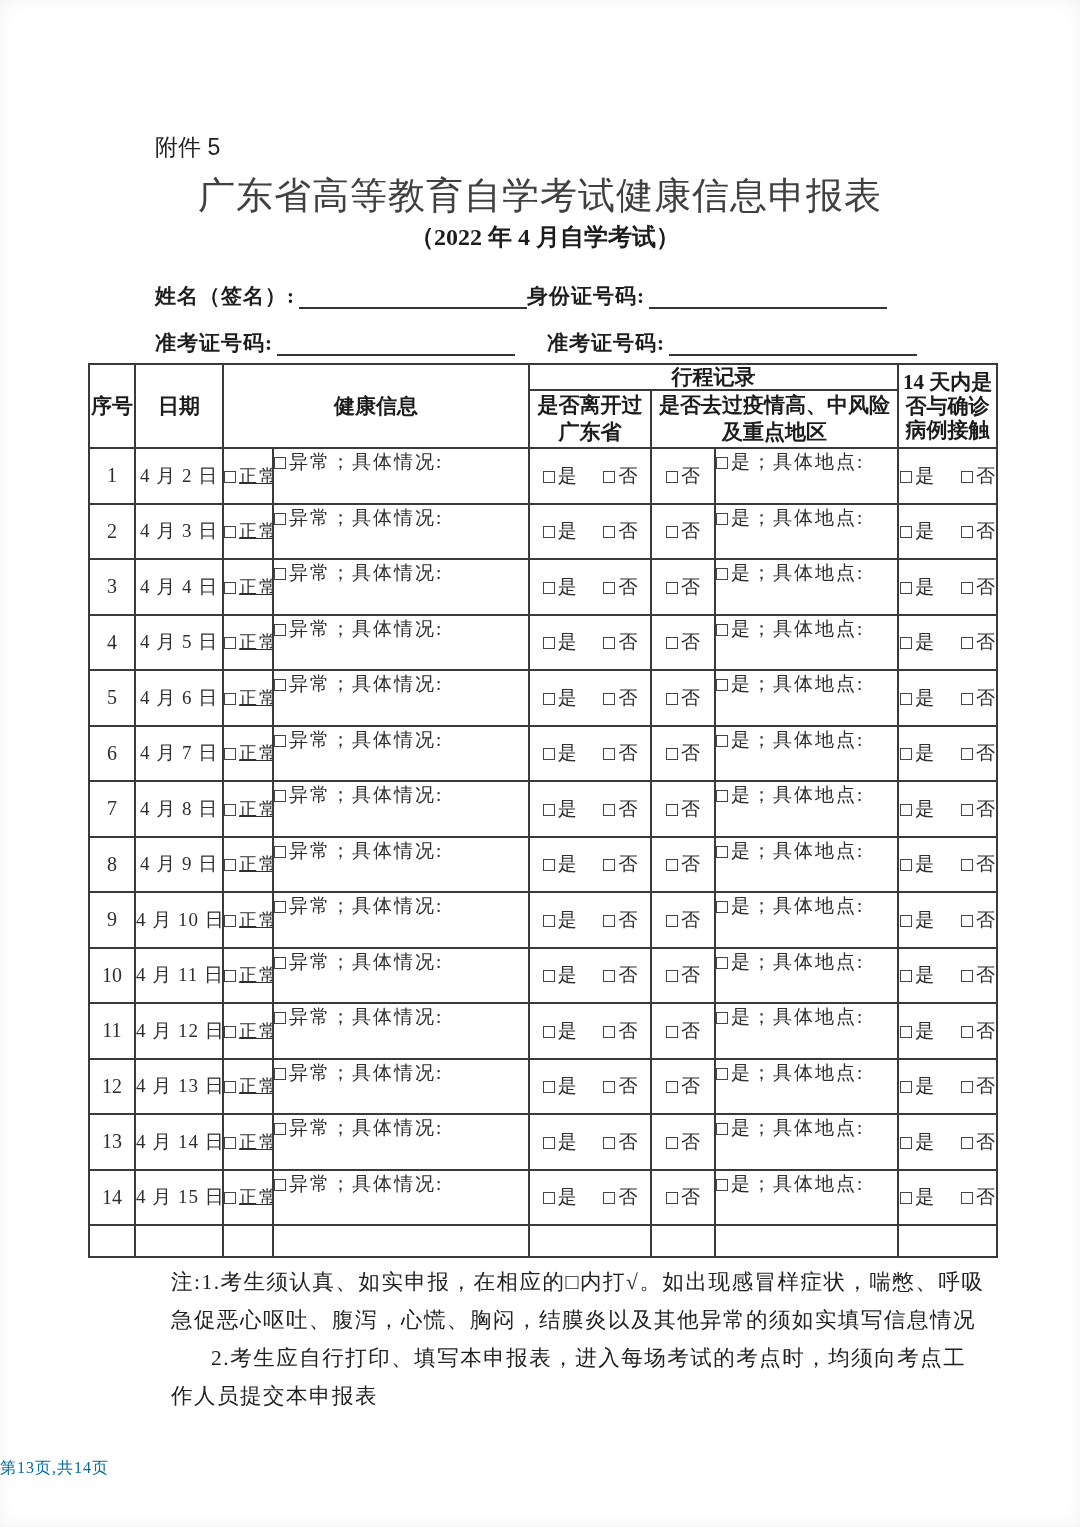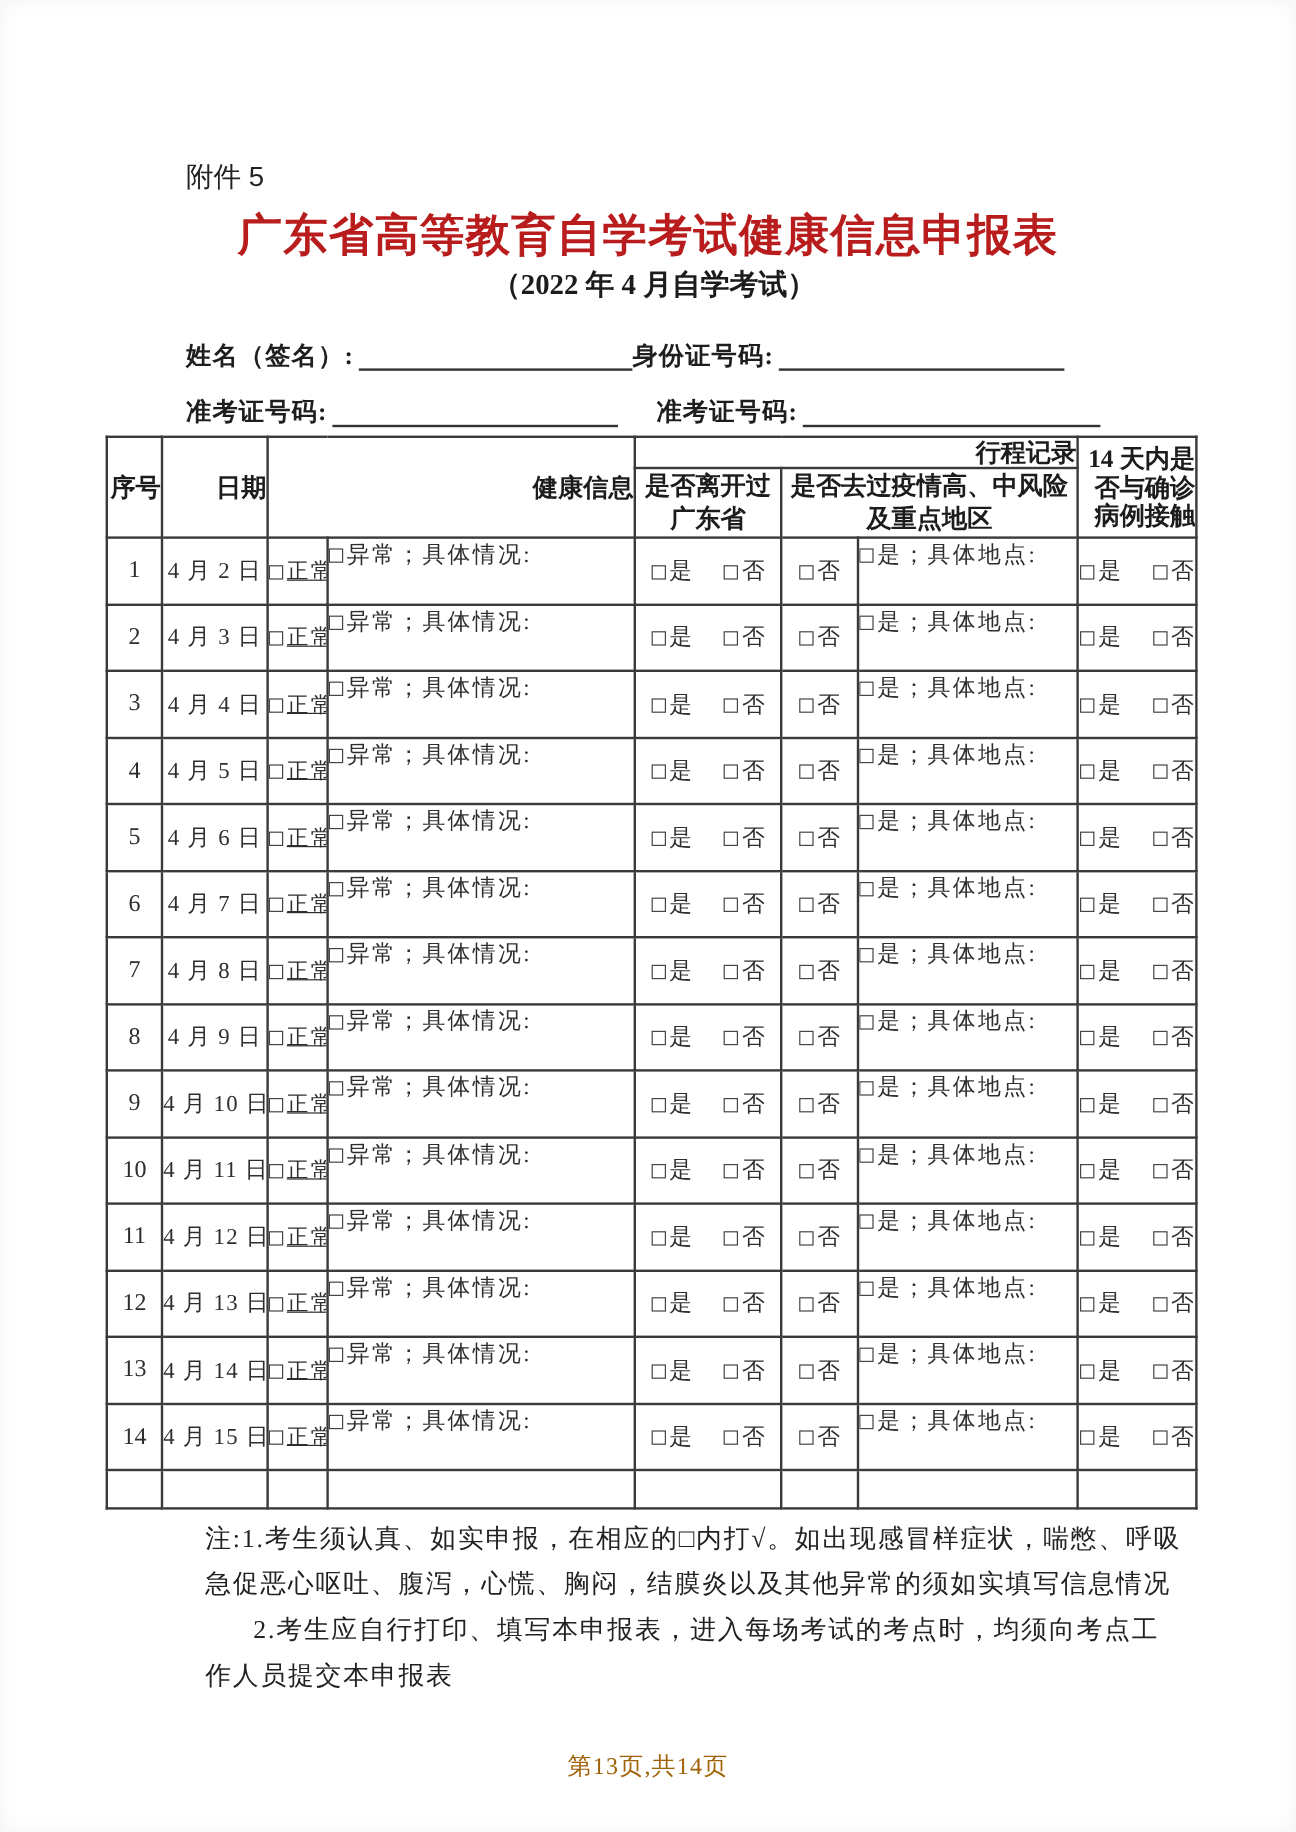--- a/index.html
+++ b/index.html
@@ -15,22 +15,22 @@
     background:#ffffff; overflow:hidden;
     box-shadow: inset 0 0 18px rgba(0,0,0,0.05);
   }
   .attachment {
     position:absolute; left:155px; top:132px;
     font-size:23px; font-family:"Liberation Sans","DejaVu Sans",sans-serif;
     color:#222;
   }
   .title {
     position:absolute; left:0; right:0; top:171px; margin:0;
-    text-align:center; font-size:37px; font-weight:bold;
-    letter-spacing:1px; color:#b91c1c;
+    text-align:center; font-size:37px; font-weight:normal;
+    letter-spacing:1px; color:#404040;
   }
   .subtitle {
     position:absolute; left:0; right:0; top:221px;
     text-align:center; font-size:24px; font-weight:bold; color:#1c1c1c;padding-left:10px;
   }
   .fields {
     position:absolute; left:155px; top:262px; width:780px;
     font-size:21px; font-weight:bold; color:#1e1e1e;
   }
   .field-row { display:flex; align-items:flex-end; height:47px; }
@@ -48,21 +48,21 @@
     width:908px; border-collapse:collapse; table-layout:fixed;
   }
   table.decl th, table.decl td {
     border:2px solid #3a3a3a; padding:0; overflow:hidden;
   }
   table.decl th {
     font-size:21px; font-weight:bold; line-height:26px;
     text-align:center; vertical-align:middle; color:#1c1c1c;
   }
   tr.h1 { height:24px; }
-  tr.h1 th { line-height:24px;text-align:right; }
+  tr.h1 th { line-height:24px; }
   tr.h2 { height:58px;margin-left:24px; }
   tr.h2 th, th.tall { line-height:27px; }
   tbody tr.data { height:55.5px; }
   tbody tr.empty { height:32px; }
   td { font-size:19px; color:#2e2e2e; }
   .c-no  { text-align:center; vertical-align:middle; font-size:20px; }
   .c-date{ text-align:center; vertical-align:middle; letter-spacing:1px; white-space:nowrap; }
   .c-normal { vertical-align:middle; padding:0 0 0 2px; font-size:18px; letter-spacing:2px; white-space:nowrap;text-decoration:underline; }
   .c-top { vertical-align:top; padding:3px 2px 0 3px; letter-spacing:2px; white-space:nowrap; }
   .c-mid { text-align:center; vertical-align:middle; white-space:nowrap; }
@@ -73,21 +73,21 @@
     border:1.6px solid #454545; background:#fff;
     margin-right:3px; vertical-align:-1px;
   }
   .notes {
     position:absolute; left:133px; top:1263px; width:836px;
     font-size:21.5px; line-height:38px; letter-spacing:1.5px; color:#222;margin-left:38px;
   }
   .notes .indent { text-indent:40px; }
   .footer {
     position:absolute; left:0; right:0; top:1458px;
-    text-align:center; font-size:20px; color:#a16207; letter-spacing:1px;
+    font-size:16px; color:#0369a1; letter-spacing:1px;
   }
 </style>
 </head>
 <body>
 
 <div class="page">
 
   <div class="attachment">附件 5</div>
   <h1 class="title">广东省高等教育自学考试健康信息申报表</h1>
   <div class="subtitle">（2022 年 4 月自学考试）</div>

